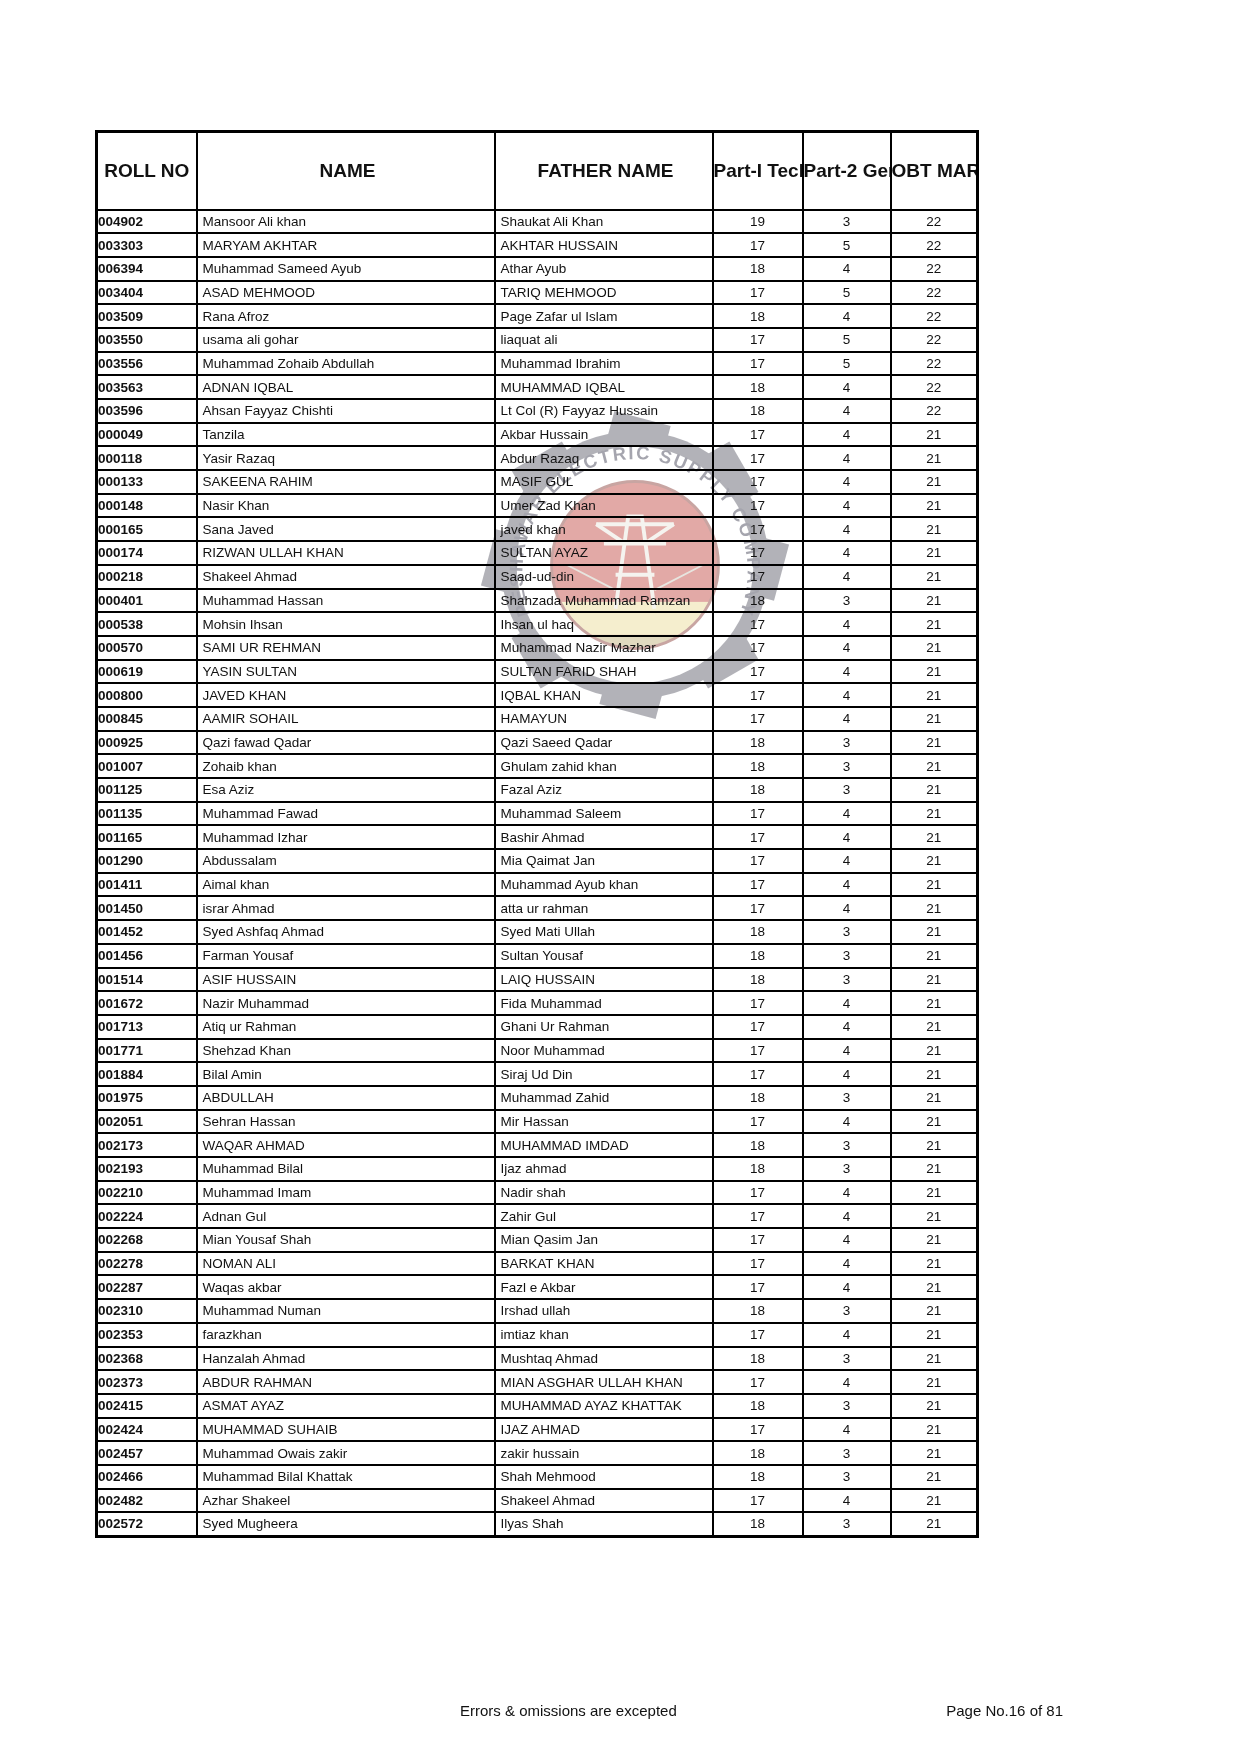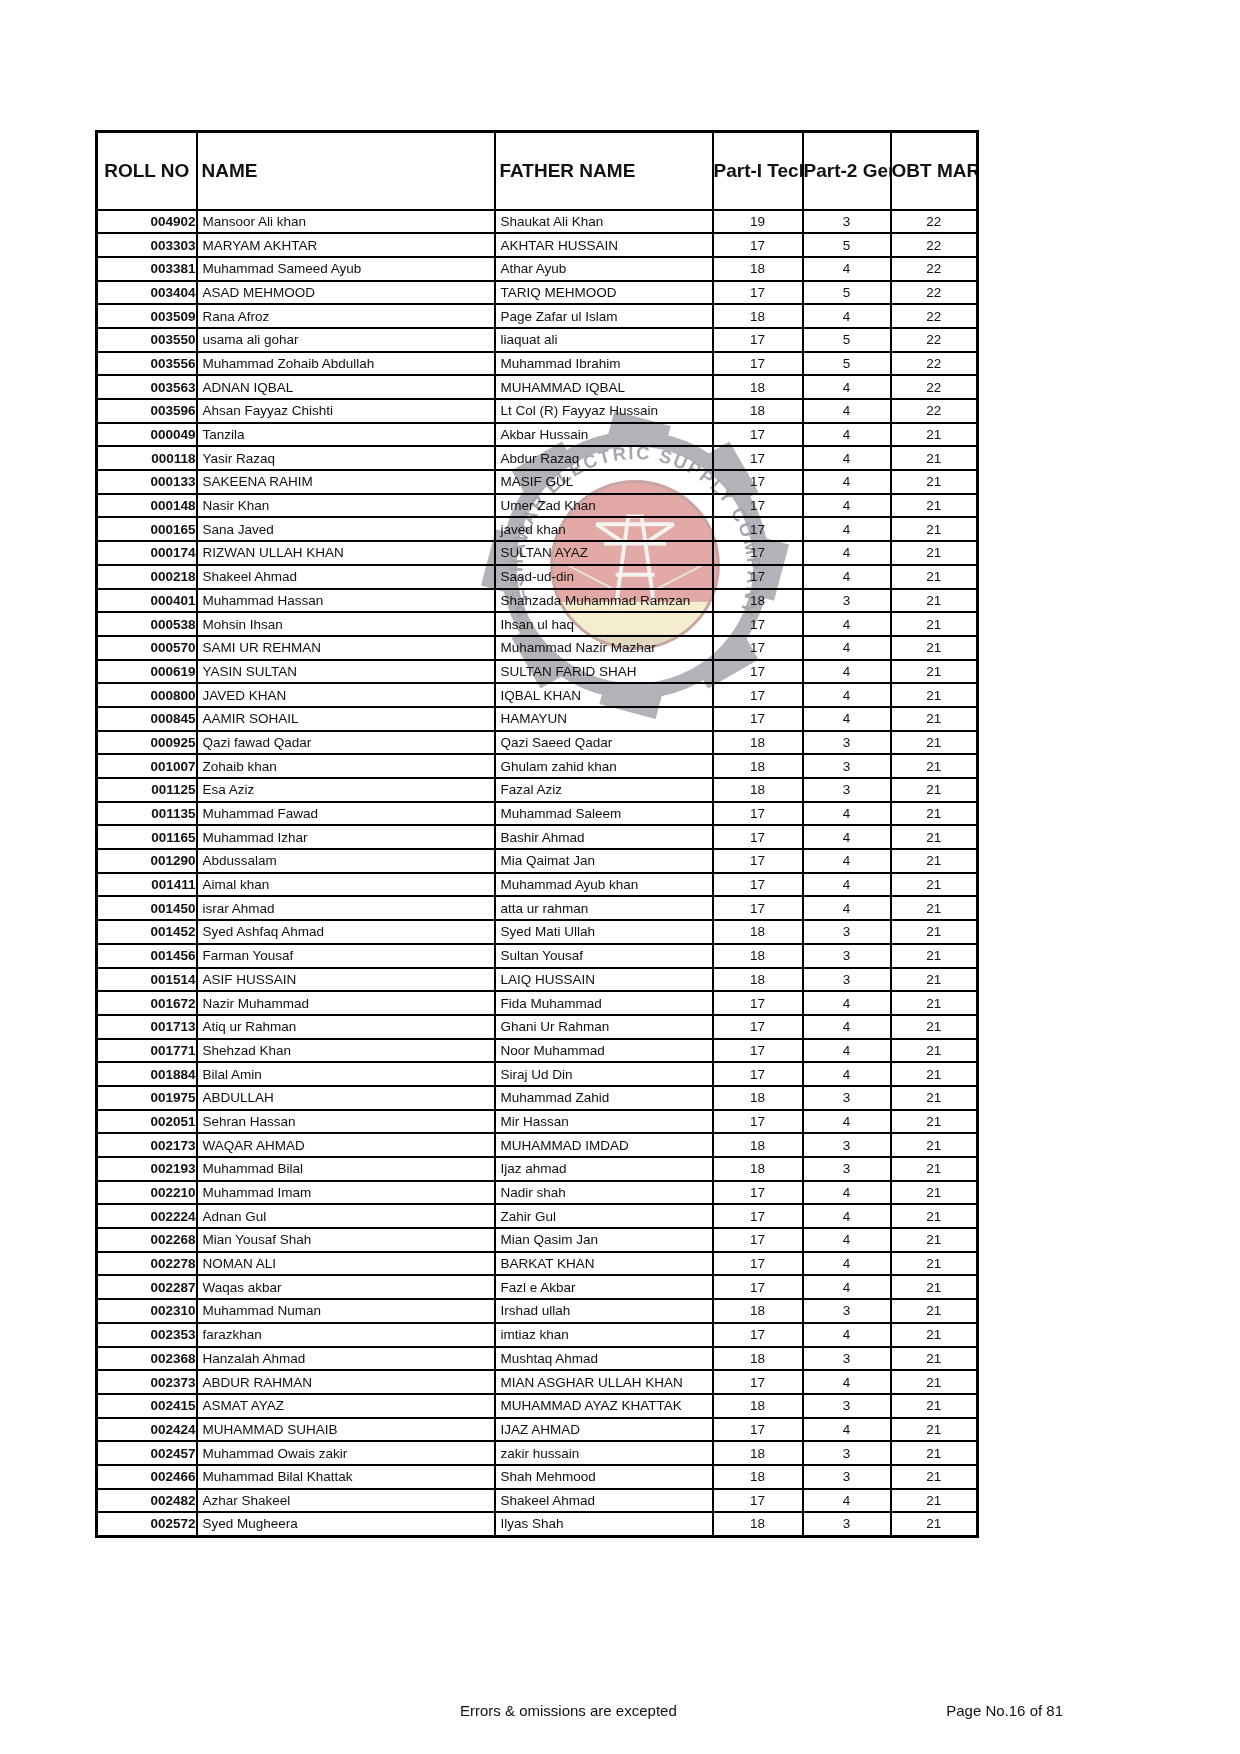--- a/index.html
+++ b/index.html
@@ -42,29 +42,29 @@
   thead tr{height:78px;}
   thead th{
     font-size:19px;
     font-weight:bold;
     white-space:pre-line;
     line-height:1.55;
     border-bottom-width:3px;
     vertical-align:middle;
     background:transparent;
   }
-  thead th.h-left{text-align:left;padding-left:4px;}
+  thead th.h-left{text-align:center;padding-left:4px;}
   thead th.h-center{text-align:center;}
   tbody tr{height:23.7px;}
   tbody td{
     font-size:13.5px;
     vertical-align:middle;
     background:transparent;
   }
-  tbody td.c0{font-weight:bold;text-align:right;}
+  tbody td.c0{font-weight:bold;text-align:left;}
   tbody td.c1,tbody td.c2{text-align:left;padding-left:5px;}
   tbody td.c3,tbody td.c4,tbody td.c5{text-align:center;}
   
   .footer{
     position:absolute;
     left:0;top:1702px;
     width:100%;
     height:24px;
     font-size:15px;
     z-index:2;
@@ -168,21 +168,21 @@
         </tr>
         <tr>
           <td class="c0">003303</td>
           <td class="c1">MARYAM AKHTAR</td>
           <td class="c2">AKHTAR HUSSAIN</td>
           <td class="c3">17</td>
           <td class="c4">5</td>
           <td class="c5">22</td>
         </tr>
         <tr>
-          <td class="c0">003381</td>
+          <td class="c0">006394</td>
           <td class="c1">Muhammad Sameed Ayub</td>
           <td class="c2">Athar Ayub</td>
           <td class="c3">18</td>
           <td class="c4">4</td>
           <td class="c5">22</td>
         </tr>
         <tr>
           <td class="c0">003404</td>
           <td class="c1">ASAD MEHMOOD</td>
           <td class="c2">TARIQ MEHMOOD</td>

